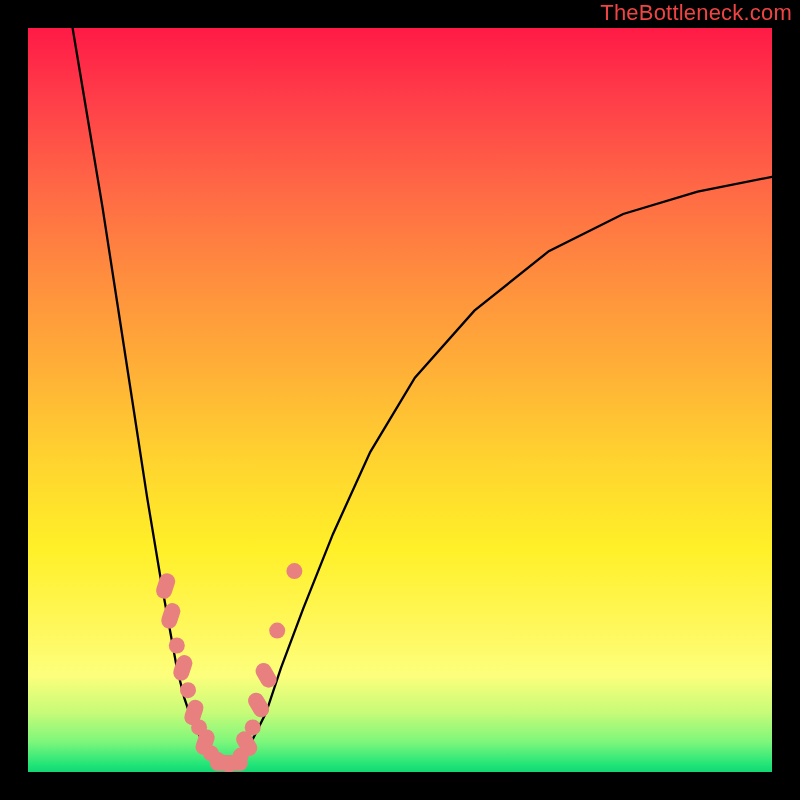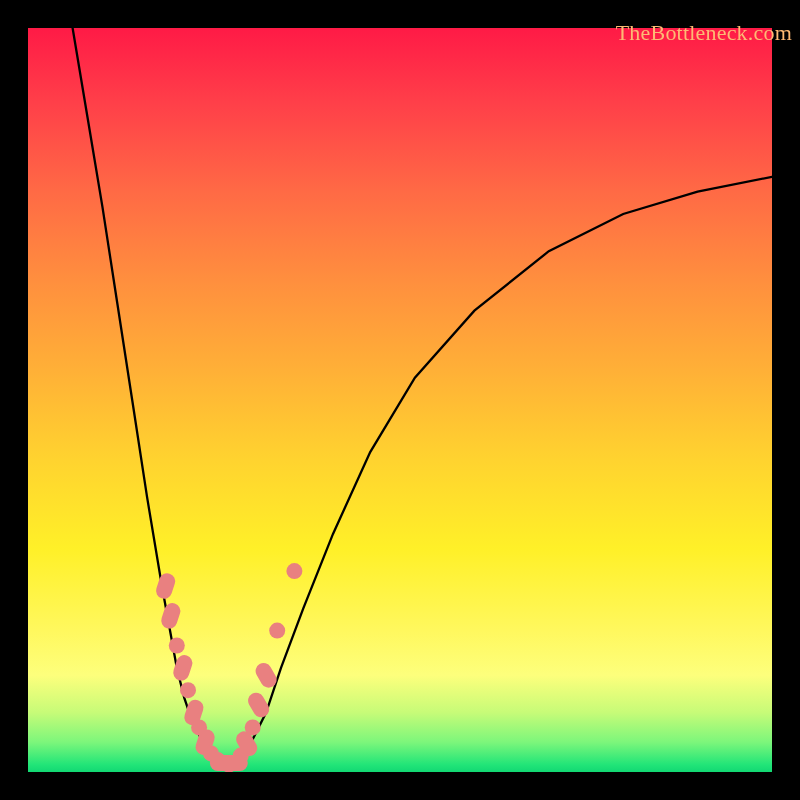--- a/index.html
+++ b/index.html
@@ -37,27 +37,26 @@
       #fff85e 81%,
       #fdff7c 87%,
       #c7fb78 92%,
       #7cf67b 96%,
       #22e578 99%,
       #12d873 100%
     );
   }
   .watermark {
     position: absolute;
-    top: 20px;
+    top: 0;
     right: 8px;
-    color: #fdba74;
+    color: #ef4444;
     font-size: 22px;
     letter-spacing: 0.2px;
     z-index: 5;
-    font-family: Liberation Serif, serif;
   }
   svg.curves {
     position: absolute;
     left: 0;
     top: 0;
     width: 744px;
     height: 744px;
   }
   .curve {
     fill: none;

